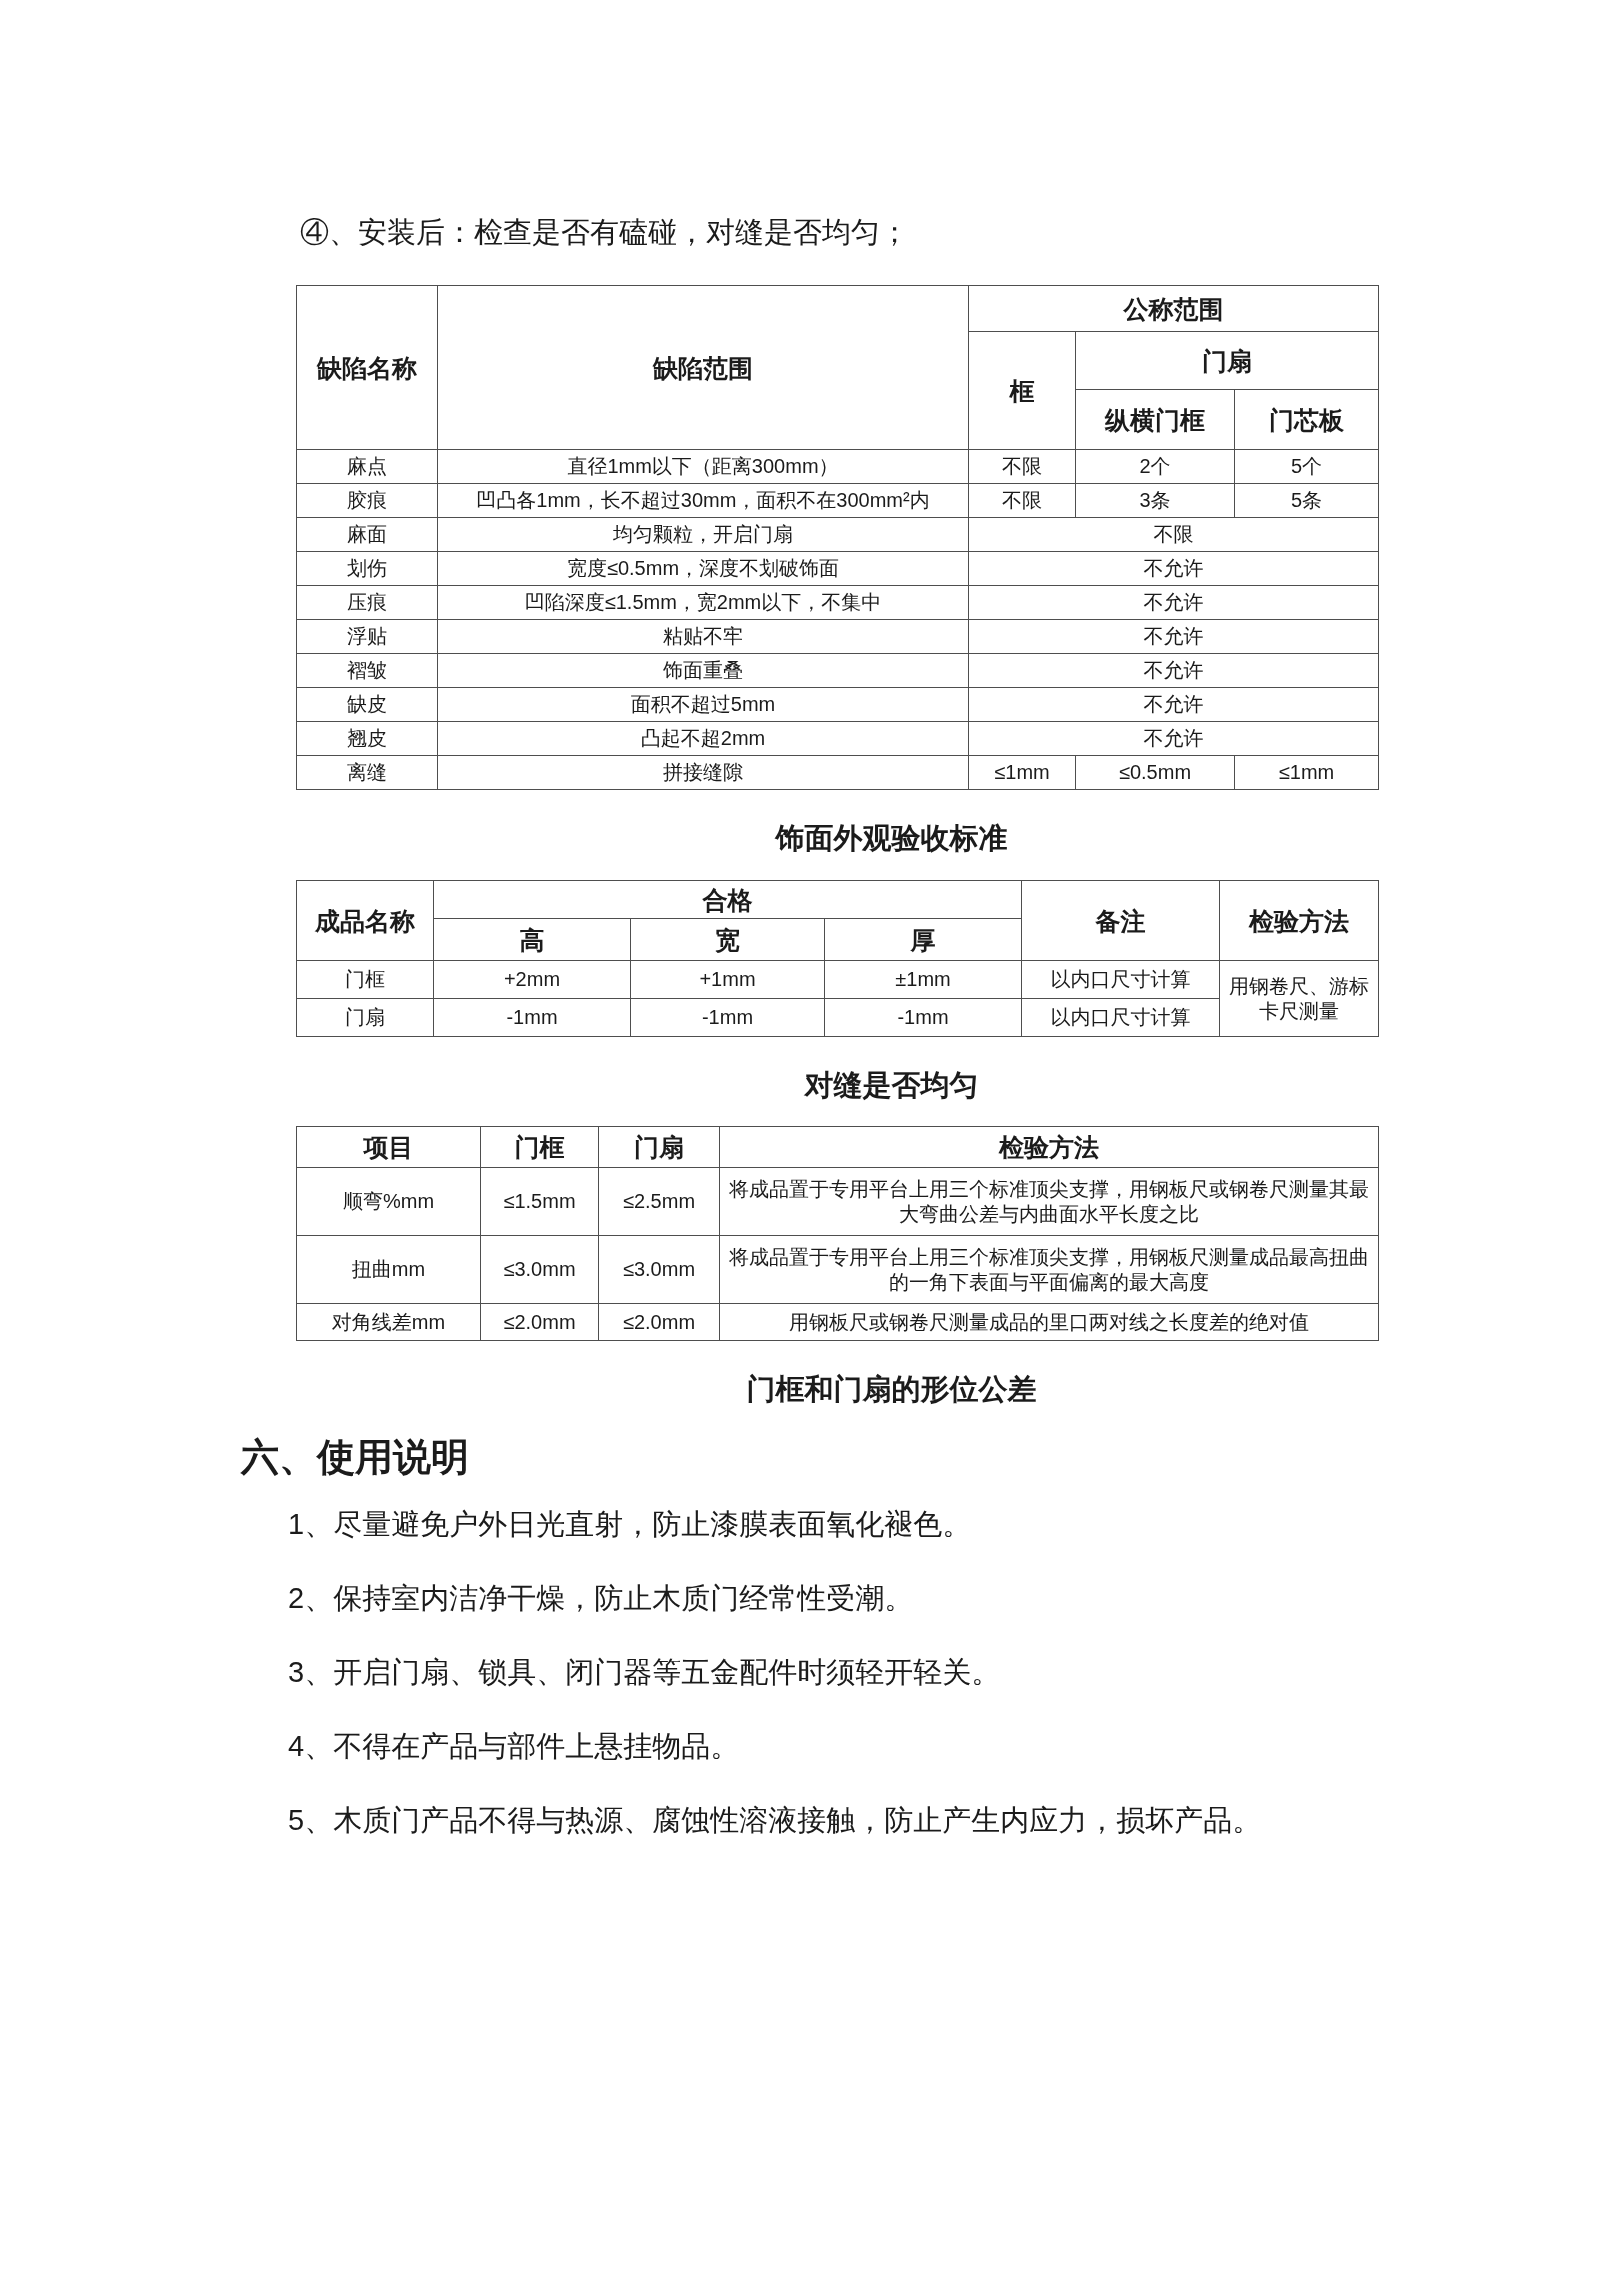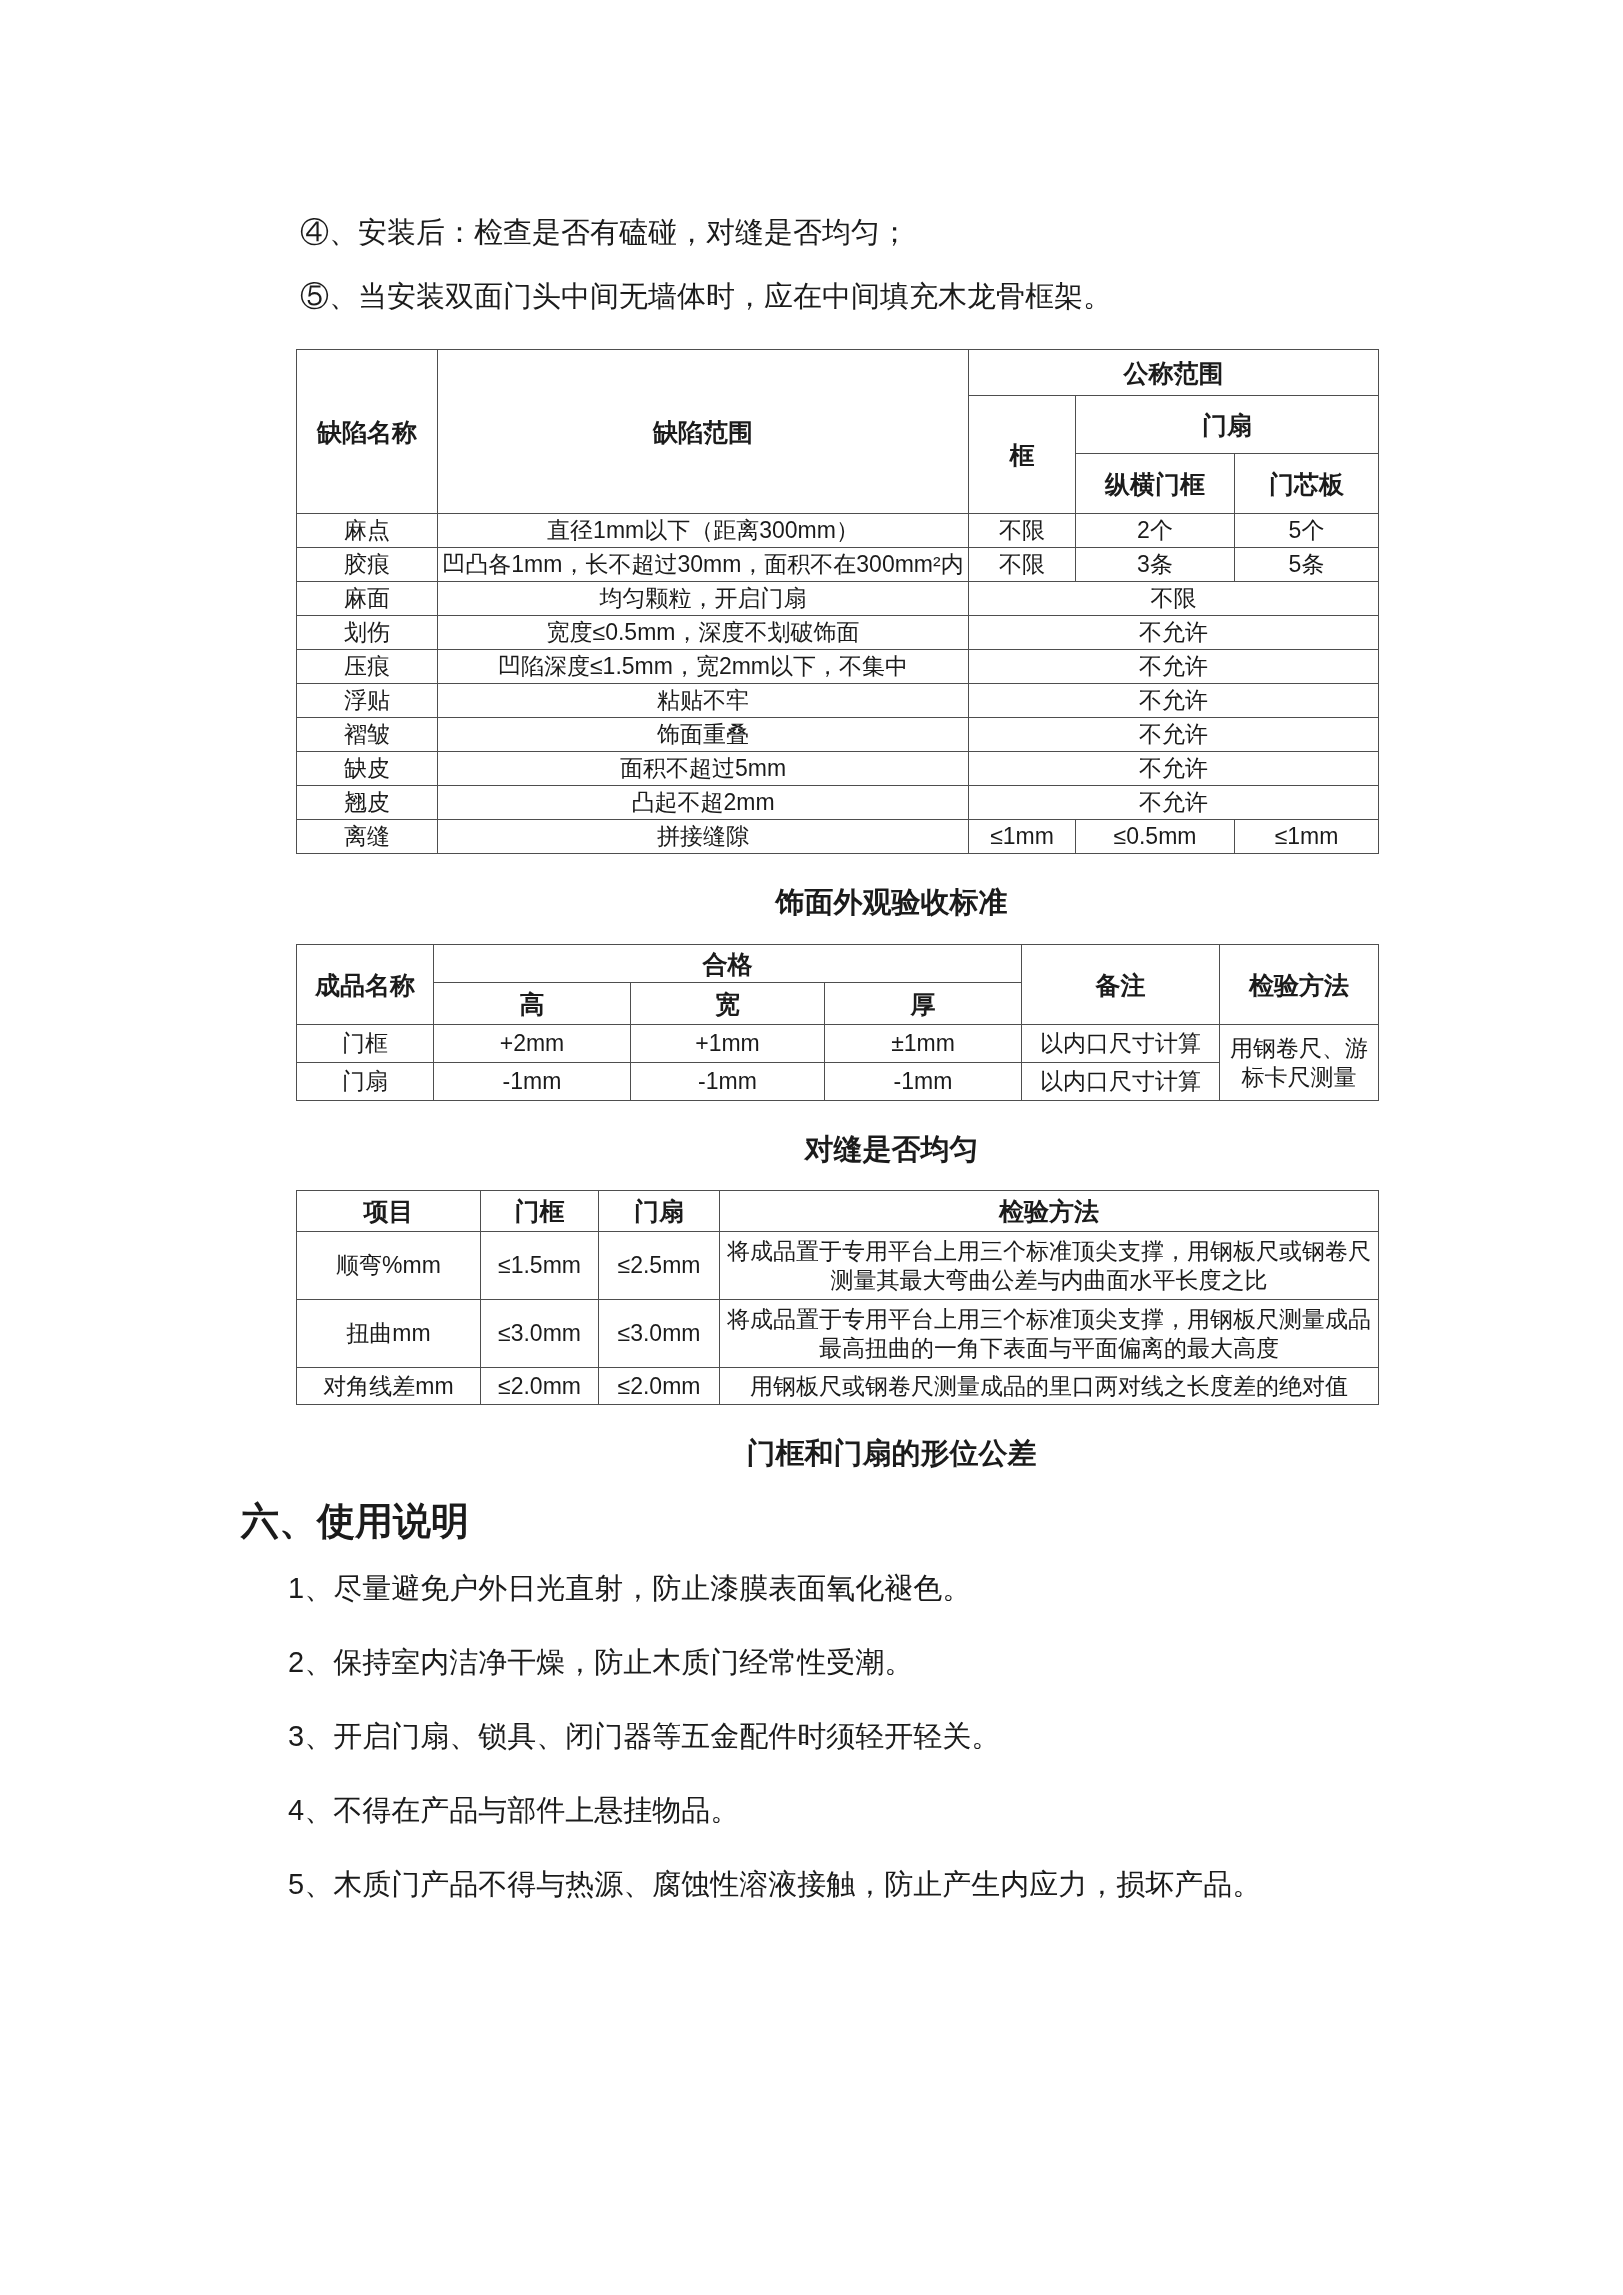--- a/index.html
+++ b/index.html
@@ -31,21 +31,21 @@
     width: 1082px;
   }
   .doc-table th, .doc-table td {
     border: 1.3px solid #4e4e4e;
     text-align: center;
     vertical-align: middle;
     padding: 1.3px 3.9px;
     overflow: hidden;
   }
   .doc-table th { font-size: 25px; font-weight: bold; line-height: 1.2; }
-  .doc-table td { font-size: 23px; font-weight: normal; line-height: 1.25; }
+  .doc-table td { font-size: 20px; font-weight: normal; line-height: 1.25; }
   #defect-table { margin-top: 35px; }
   #deviation-table { margin-top: 25px; }
   #tolerance-table { margin-top: 24px; }
   .t1-h1 { height: 46px; }
   .t1-h2 { height: 58px; }
   .t1-h3 { height: 60px; }
   .t1-d  { height: 34px; }
   .t2-h1 { height: 38px; }
   .t2-h2 { height: 42px; }
   .t2-d  { height: 38px; }
@@ -82,21 +82,20 @@
     line-height: 35px;
     white-space: nowrap;
   }
 </style>
 </head>
 <body>
 
 <div class="page">
 
   <div class="intro-line">④、安装后：检查是否有磕碰，对缝是否均匀；</div>
-  <div class="intro-line">⑤、当安装双面门头中间无墙体时，应在中间填充木龙骨框架。</div>
 
   <table class="doc-table" id="defect-table">
     <colgroup>
       <col style="width:141px">
         <col style="width:531px">
         <col style="width:107px">
         <col style="width:159px">
         <col style="width:144px">
     </colgroup>
     <tbody>

